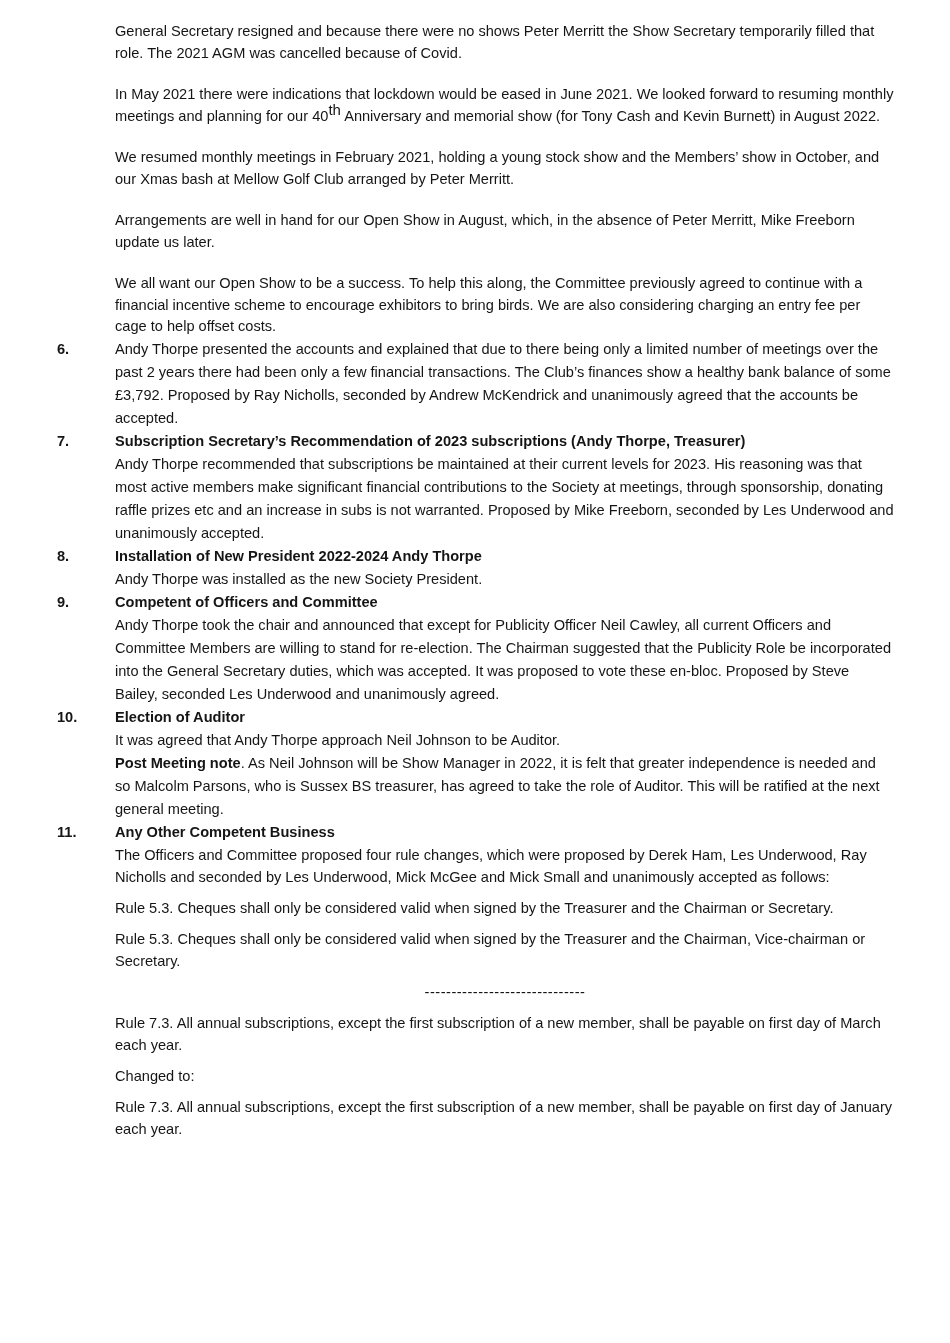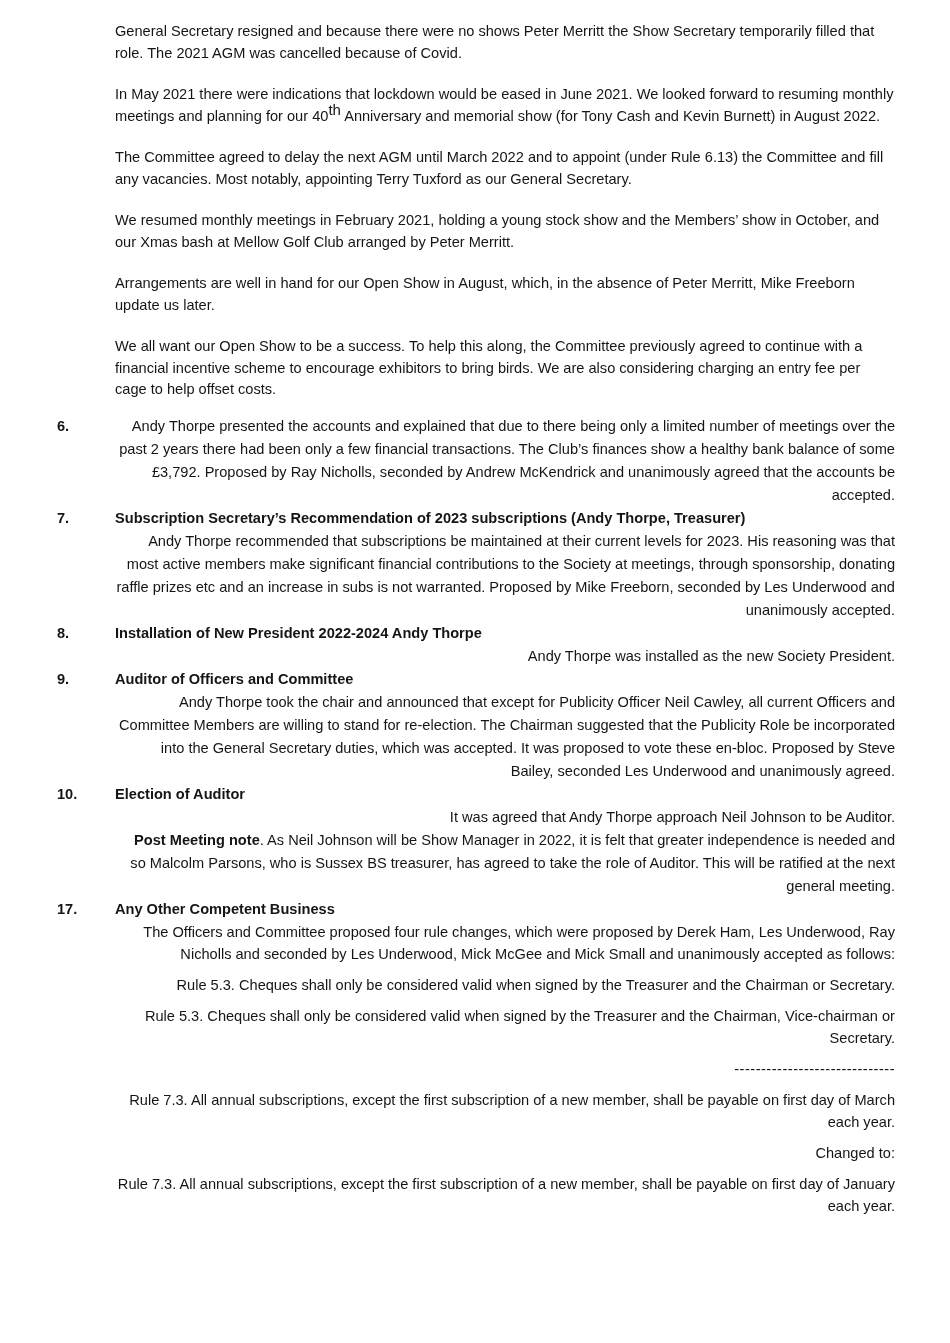--- a/index.html
+++ b/index.html
@@ -21,21 +21,21 @@
     height: 1343px;
     padding: 21px 55px 12px 57px;
     overflow: hidden;
   }
   
   .intro p {
     margin: 0 0 20px 58px;
     line-height: 21.5px;
   }
   .intro p.last {
-    margin-bottom: 14px;
+    margin-bottom: 0;
   }
   sup {
     font-size: 15px;
     line-height: 0;
     vertical-align: super;
   }
   
   .item {
     display: flex;
     align-items: flex-start;
@@ -49,21 +49,20 @@
     flex: 1 1 auto;
     min-width: 0;
   }
   .item-heading {
     font-weight: bold;
     line-height: 23px;
   }
   .item-content p {
     margin: 0;
     line-height: 23px;
-    text-align: right;
   }
   
   .item-content p.sub {
     line-height: 22px;
     margin: 0 0 9px 0;
   }
   .bold-lead {
     font-weight: bold;
   }
   .separator {
@@ -74,21 +73,20 @@
   }
 </style>
 </head>
 <body>
 
 <div class="page">
 
   <div class="intro">
     <p>General Secretary resigned and because there were no shows Peter Merritt the Show Secretary temporarily filled that role. The 2021 AGM was cancelled because of Covid.</p>
     <p><span>In May 2021 there were indications that lockdown would be eased in June 2021. We looked forward to resuming monthly meetings and planning for our 40</span><sup>th</sup><span> Anniversary and memorial show (for Tony Cash and Kevin Burnett) in August 2022.</span></p>
-    <p>The Committee agreed to delay the next AGM until March 2022 and to appoint (under Rule 6.13) the Committee and fill any vacancies. Most notably, appointing Terry Tuxford as our General Secretary.</p>
     <p>We resumed monthly meetings in February 2021, holding a young stock show and the Members’ show in October, and our Xmas bash at Mellow Golf Club arranged by Peter Merritt.</p>
     <p>Arrangements are well in hand for our Open Show in August, which, in the absence of Peter Merritt, Mike Freeborn update us later.</p>
     <p class="last">We all want our Open Show to be a success. To help this along, the Committee previously agreed to continue with a financial incentive scheme to encourage exhibitors to bring birds. We are also considering charging an entry fee per cage to help offset costs.</p>
   </div>
 
   <div class="item">
     <div class="item-num">6.</div>
     <div class="item-content">
       <p>Andy Thorpe presented the accounts and explained that due to there being only a limited number of meetings over the past 2 years there had been only a few financial transactions. The Club’s finances show a healthy bank balance of some £3,792. Proposed by Ray Nicholls, seconded by Andrew McKendrick and unanimously agreed that the accounts be accepted.</p>
     </div>
@@ -106,36 +104,36 @@
     <div class="item-num">8.</div>
     <div class="item-content">
       <div class="item-heading">Installation of New President 2022-2024 Andy Thorpe</div>
       <p>Andy Thorpe was installed as the new Society President.</p>
     </div>
   </div>
 
   <div class="item">
     <div class="item-num">9.</div>
     <div class="item-content">
-      <div class="item-heading">Auditor of Officers and Committee</div>
+      <div class="item-heading">Competent of Officers and Committee</div>
       <p>Andy Thorpe took the chair and announced that except for Publicity Officer Neil Cawley, all current Officers and Committee Members are willing to stand for re-election. The Chairman suggested that the Publicity Role be incorporated into the General Secretary duties, which was accepted. It was proposed to vote these en-bloc. Proposed by Steve Bailey, seconded Les Underwood and unanimously agreed.</p>
     </div>
   </div>
 
   <div class="item">
     <div class="item-num">10.</div>
     <div class="item-content">
       <div class="item-heading">Election of Auditor</div>
       <p>It was agreed that Andy Thorpe approach Neil Johnson to be Auditor.</p>
       <p><span class="bold-lead">Post Meeting note</span><span>. As Neil Johnson will be Show Manager in 2022, it is felt that greater independence is needed and so Malcolm Parsons, who is Sussex BS treasurer, has agreed to take the role of Auditor. This will be ratified at the next general meeting.</span></p>
     </div>
   </div>
 
   <div class="item">
-    <div class="item-num">17.</div>
+    <div class="item-num">11.</div>
     <div class="item-content">
       <div class="item-heading">Any Other Competent Business</div>
       <p class="sub">The Officers and Committee proposed four rule changes, which were proposed by Derek Ham, Les Underwood, Ray Nicholls and seconded by Les Underwood, Mick McGee and Mick Small and unanimously accepted as follows:</p>
       <p class="sub">Rule 5.3. Cheques shall only be considered valid when signed by the Treasurer and the Chairman or Secretary.</p>
       <p class="sub">Rule 5.3. Cheques shall only be considered valid when signed by the Treasurer and the Chairman, Vice-chairman or Secretary.</p>
       <p class="sub separator">------------------------------</p>
       <p class="sub">Rule 7.3. All annual subscriptions, except the first subscription of a new member, shall be payable on first day of March each year.</p>
       <p class="sub">Changed to:</p>
       <p class="sub">Rule 7.3. All annual subscriptions, except the first subscription of a new member, shall be payable on first day of January each year.</p>
     </div>

